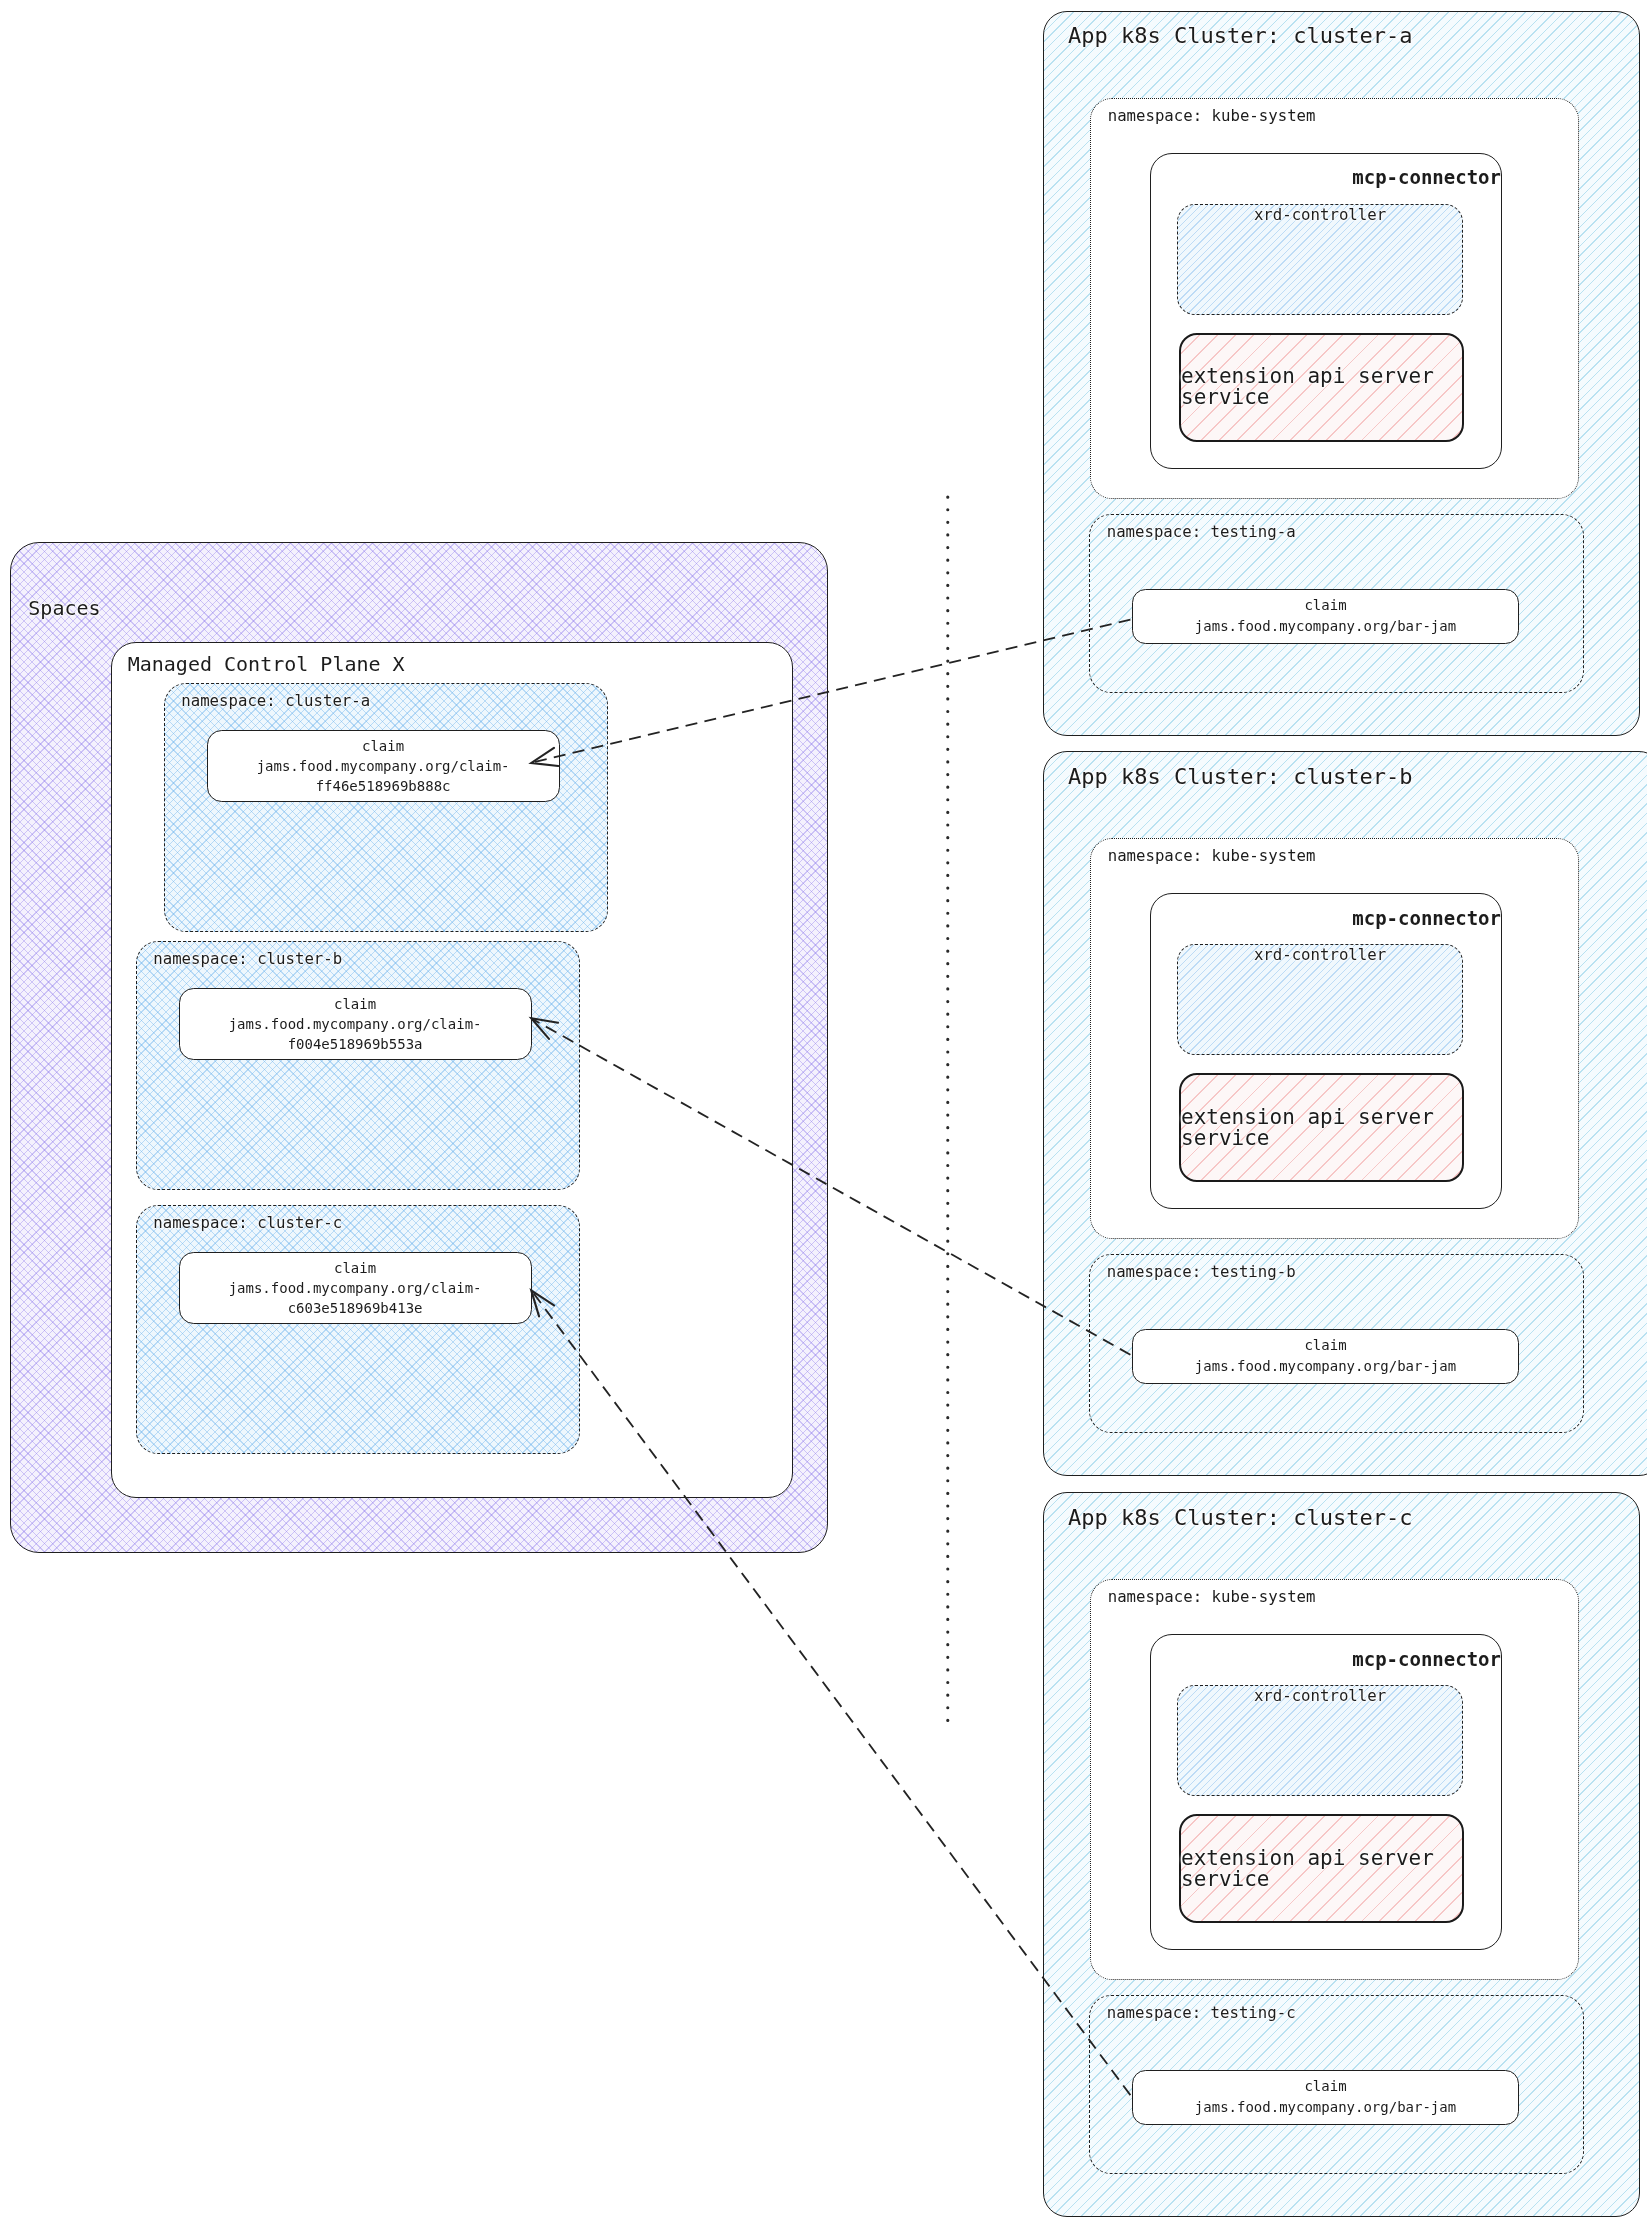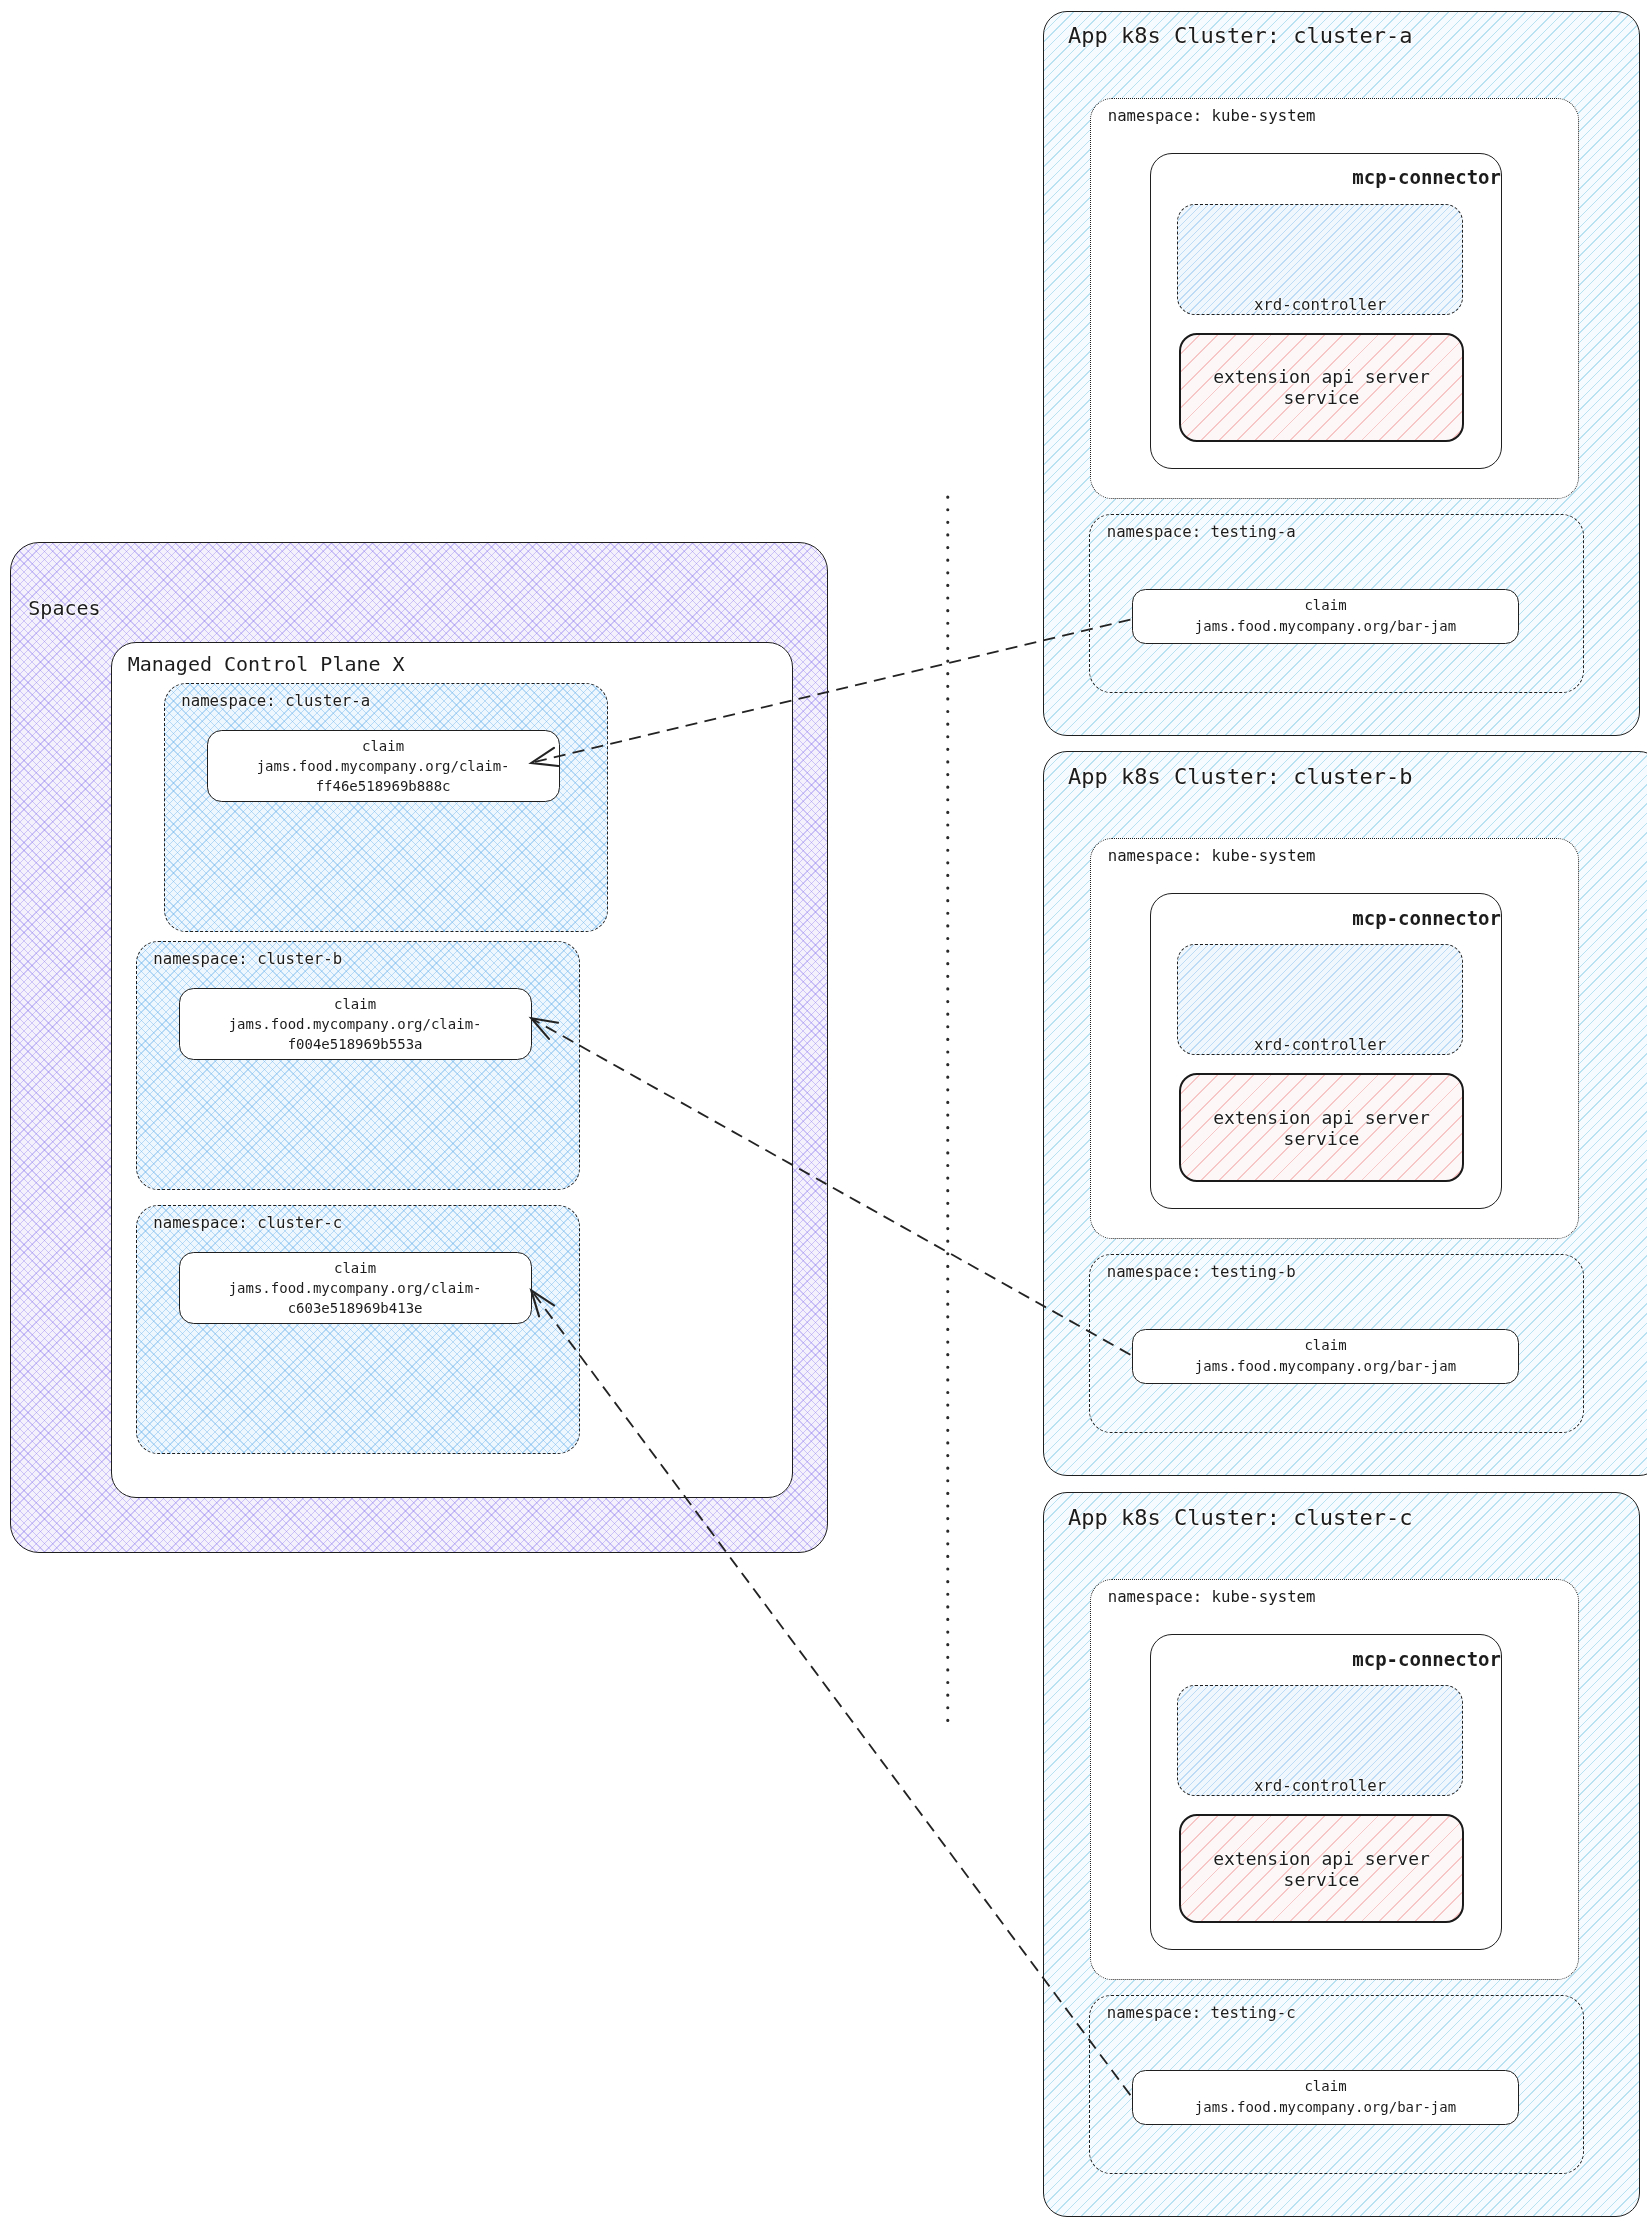--- a/index.html
+++ b/index.html
@@ -63,31 +63,31 @@
     position:absolute; left:105px; top:140px; width:350px; height:314px;
     background:#ffffff; border:1.3px solid #1f1f1f; border-radius:22px;
   }
   .mcp-title{ position:absolute; left:0; right:0; top:12.6px; text-align:right; font-size:19px; font-weight:700; }
   .xrd{
     position:absolute; left:131px; top:190px; width:284px; height:109px;
     border:1.8px dashed #1f1f1f; border-radius:18px;
     background:
       repeating-linear-gradient(135deg, rgba(120,180,235,0.42) 0 1px, transparent 1px 5.2px),
       #f0f8fd;
-    display:flex; align-items:flex-end; justify-content:center;
+    display:flex; align-items:flex-start; justify-content:center;
     font-size:15.7px;
   }
   .ext{
     position:absolute; left:132px; top:319px; width:285px; height:109px;
     border:2.6px solid #1a1a1a; border-radius:18px;
     background:
       repeating-linear-gradient(135deg, rgba(240,150,150,0.50) 0 1.3px, transparent 1.3px 12.6px),
       #fdf7f7;
-    display:flex; flex-direction:column; align-items:center; justify-content:center;
-    font-size:18px; line-height:21px; text-align:center;
+    display:flex; flex-direction:column; align-items:flex-start; justify-content:center;
+    font-size:21px; line-height:21px; text-align:center;
     box-sizing:border-box;
   }
   .testing-ns{
     position:absolute; left:45px; top:502px; width:493px; height:177px;
     border:1.8px dashed #1f1f1f; border-radius:22px;
     background:transparent;
   }
   .rclaim{
     position:absolute; left:88px; top:577px; width:387px; height:55px;
     background:#ffffff; border:1.6px solid #1f1f1f; border-radius:13.6px;

